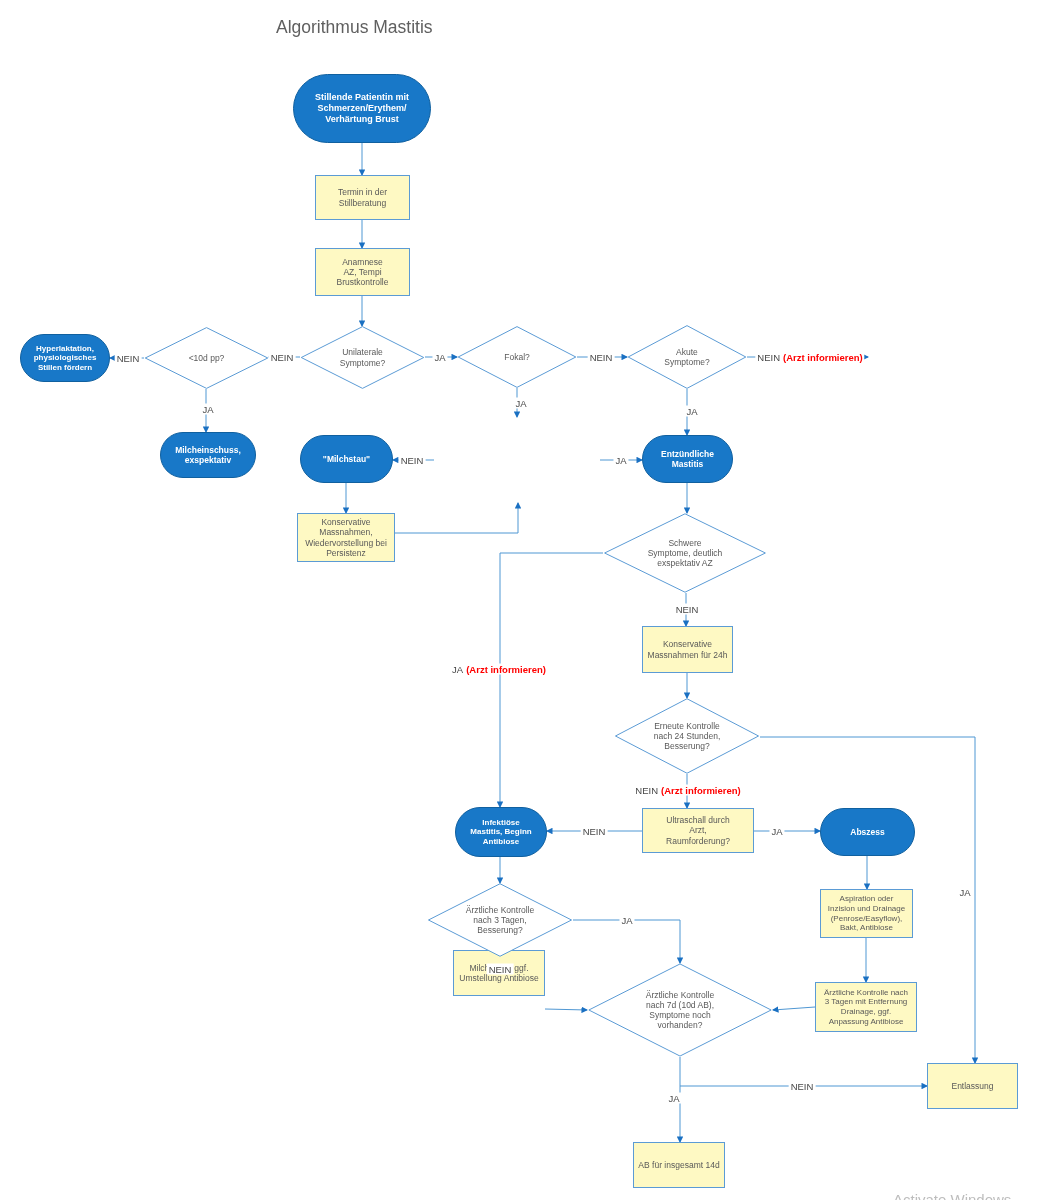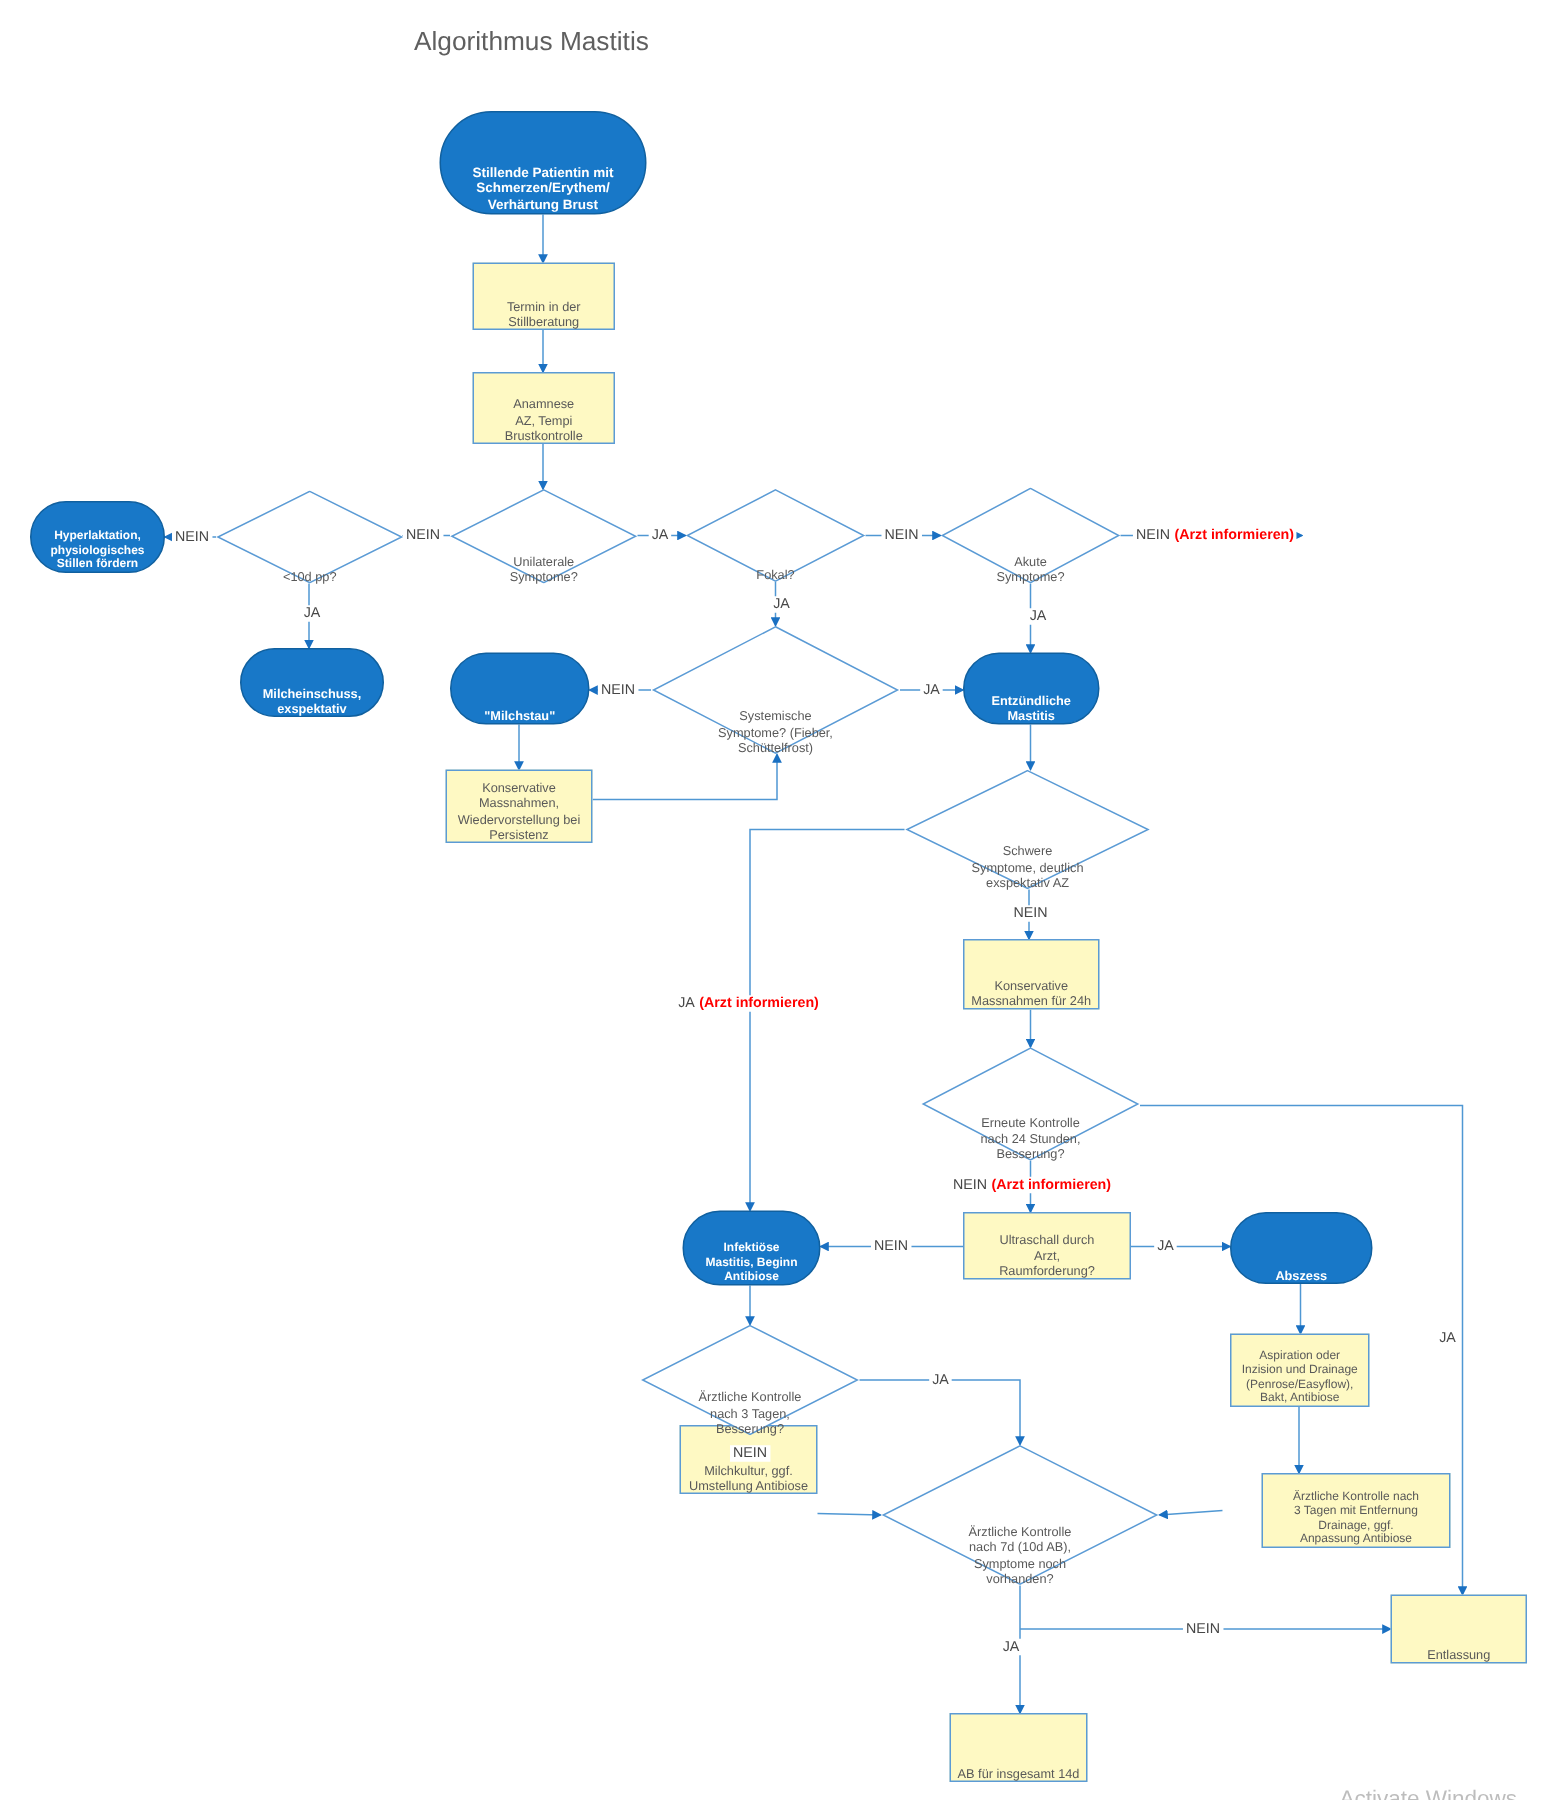--- a/index.html
+++ b/index.html
@@ -1,20 +1,20 @@
 <!DOCTYPE html>
 <html><head>
 <meta charset="utf-8">
 <style>
   html,body{margin:0;padding:0;background:#fff;}
   body{width:1038px;height:1200px;overflow:hidden;font-family:"Liberation Sans",sans-serif;}
   #canvas{position:relative;width:1038px;height:1200px;background:#fff;}
   .title{position:absolute;left:276px;top:17px;font-size:17.5px;color:#5f5f5f;z-index:2;}
   svg.edges{position:absolute;left:0;top:0;z-index:0;}
-  .node{position:absolute;box-sizing:border-box;display:flex;align-items:flex-end;justify-content:center;
+  .node{position:absolute;box-sizing:border-box;display:flex;align-items:center;justify-content:center;
         text-align:center;line-height:1.2;z-index:1;}
   .term{background:#1878c8;border:1px solid #10609f;border-radius:40px;color:#ffffff;
         font-weight:bold;font-size:8.5px;}
   .proc{background:#fef9c3;border:1px solid #5b9bd5;color:#595959;font-size:8.5px;}
   .dia{color:#595959;font-size:8.5px;background:transparent;}
   .dia svg{position:absolute;left:0;top:0;width:100%;height:100%;}
   .dia polygon{fill:#ffffff;stroke:#5b9bd5;stroke-width:1;vector-effect:non-scaling-stroke;}
   .txt{white-space:pre-line;position:relative;z-index:1;padding:0 2px;}
   .elbl{position:absolute;transform:translate(-50%,-50%);background:#ffffff;padding:0 2px;
         font-size:9.5px;color:#474747;white-space:nowrap;z-index:3;}
@@ -127,21 +127,21 @@
   <div class="node proc" style="left:453px;top:950px;width:92px;height:46px">
       <span class="txt">Milchkultur, ggf.
 Umstellung Antibiose</span>
     </div>
   <div class="node proc" style="left:820px;top:889px;width:93px;height:49px;font-size:8px">
       <span class="txt">Aspiration oder
 Inzision und Drainage
 (Penrose/Easyflow),
 Bakt, Antibiose</span>
     </div>
-  <div class="node proc" style="left:841px;top:982px;width:126px;height:50px;font-size:8px">
+  <div class="node proc" style="left:815px;top:982px;width:102px;height:50px;font-size:8px">
       <span class="txt">Ärztliche Kontrolle nach
 3 Tagen mit Entfernung
 Drainage, ggf.
 Anpassung Antibiose</span>
     </div>
   <div class="node proc" style="left:927px;top:1063px;width:91px;height:46px">
       <span class="txt">Entlassung</span>
     </div>
   <div class="node proc" style="left:633px;top:1142px;width:92px;height:46px">
       <span class="txt">AB für insgesamt 14d</span>
@@ -165,28 +165,20 @@
         <polygon points="50,1 99,50 50,99 1,50"></polygon>
       </svg>
       <span class="txt">Fokal?</span>
     </div>
   <div class="node dia" style="left:627px;top:325px;width:120px;height:64px">
       <svg viewBox="0 0 100 100" preserveAspectRatio="none">
         <polygon points="50,1 99,50 50,99 1,50"></polygon>
       </svg>
       <span class="txt">Akute
 Symptome?</span>
-    </div>
-  <div class="node dia" style="left:434px;top:417px;width:166px;height:86px">
-      <svg viewBox="0 0 100 100" preserveAspectRatio="none">
-        <polygon points="50,1 99,50 50,99 1,50"></polygon>
-      </svg>
-      <span class="txt">Systemische
-Symptome? (Fieber,
-Schüttelfrost)</span>
     </div>
   <div class="node dia" style="left:603px;top:513px;width:164px;height:80px">
       <svg viewBox="0 0 100 100" preserveAspectRatio="none">
         <polygon points="50,1 99,50 50,99 1,50"></polygon>
       </svg>
       <span class="txt">Schwere
 Symptome, deutlich
 exspektativ AZ</span>
     </div>
   <div class="node dia" style="left:614px;top:698px;width:146px;height:76px">

